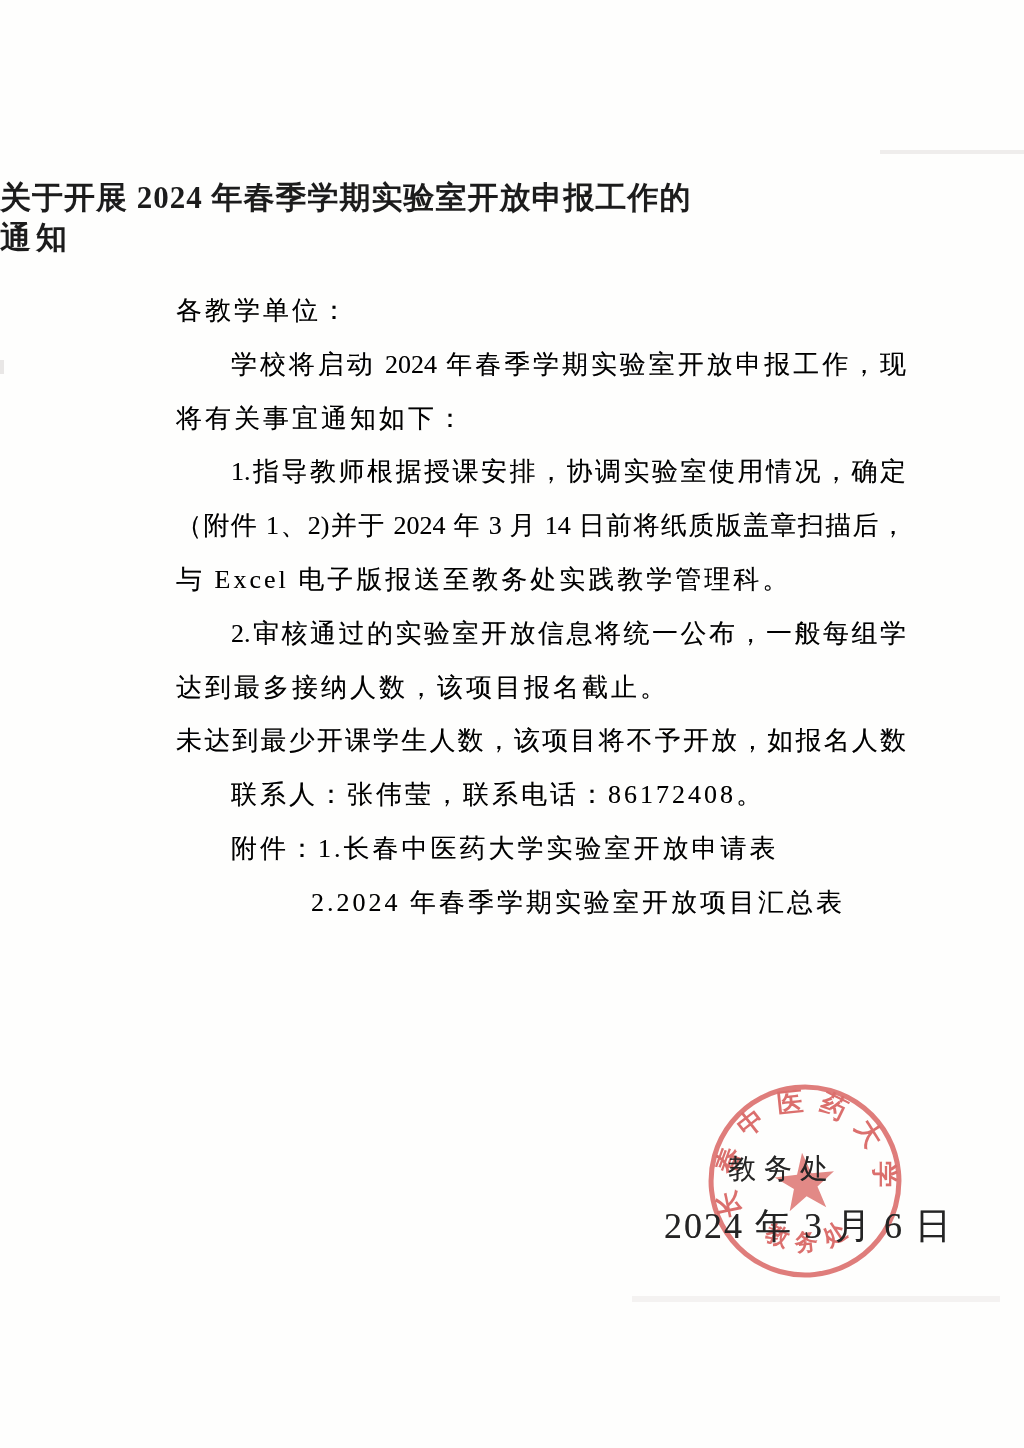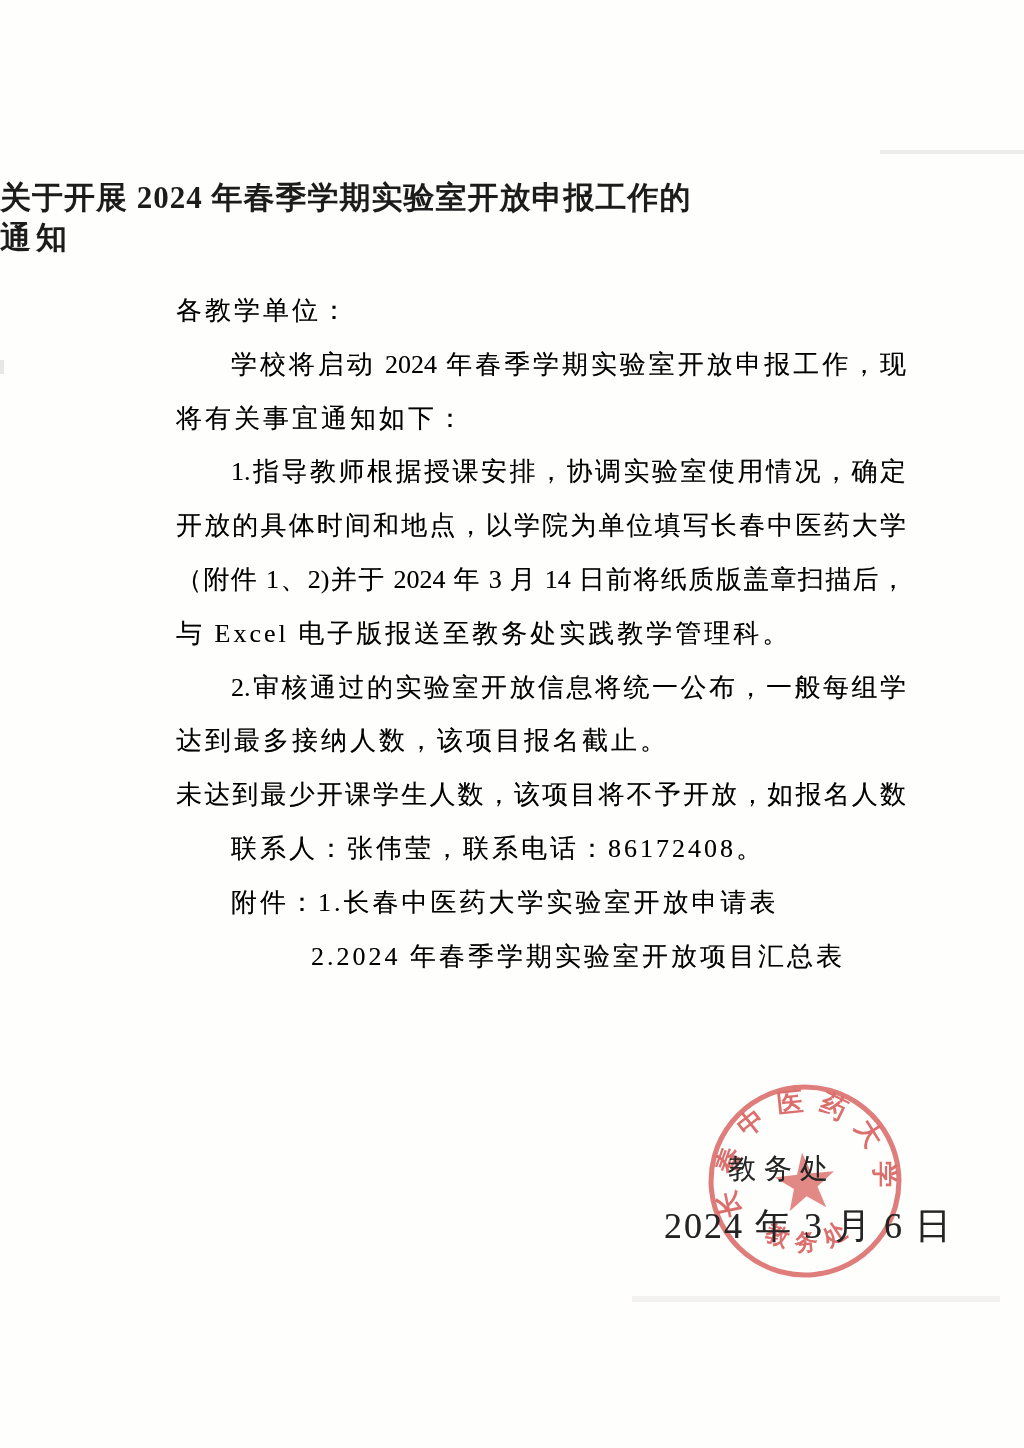--- a/index.html
+++ b/index.html
@@ -48,21 +48,20 @@
   <div class="title-block">
     <div class="title-line1">关于开展 2024 年春季学期实验室开放申报工作的</div>
     <div class="title-line2">通知</div>
   </div>
 
   <div class="doc-body">
     <div class="doc-line">各教学单位：</div>
     <div class="doc-line justify" style="padding-left: 55px;">学校将启动 2024 年春季学期实验室开放申报工作，现</div>
     <div class="doc-line">将有关事宜通知如下：</div>
     <div class="doc-line justify" style="padding-left: 55px;">1.指导教师根据授课安排，协调实验室使用情况，确定</div>
-    <div class="doc-line justify">开放的具体时间和地点，以学院为单位填写长春中医药大学</div>
     <div class="doc-line justify">（附件 1、2)并于 2024 年 3 月 14 日前将纸质版盖章扫描后，</div>
     <div class="doc-line">与 Excel 电子版报送至教务处实践教学管理科。</div>
     <div class="doc-line justify" style="padding-left: 55px;">2.审核通过的实验室开放信息将统一公布，一般每组学</div>
     <div class="doc-line">达到最多接纳人数，该项目报名截止。</div>
     <div class="doc-line justify">未达到最少开课学生人数，该项目将不予开放，如报名人数</div>
     <div class="doc-line" style="padding-left: 55px;">联系人：张伟莹，联系电话：86172408。</div>
     <div class="doc-line" style="padding-left: 55px;">附件：1.长春中医药大学实验室开放申请表</div>
     <div class="doc-line" style="padding-left: 135px;">2.2024 年春季学期实验室开放项目汇总表</div>
   </div>
 

